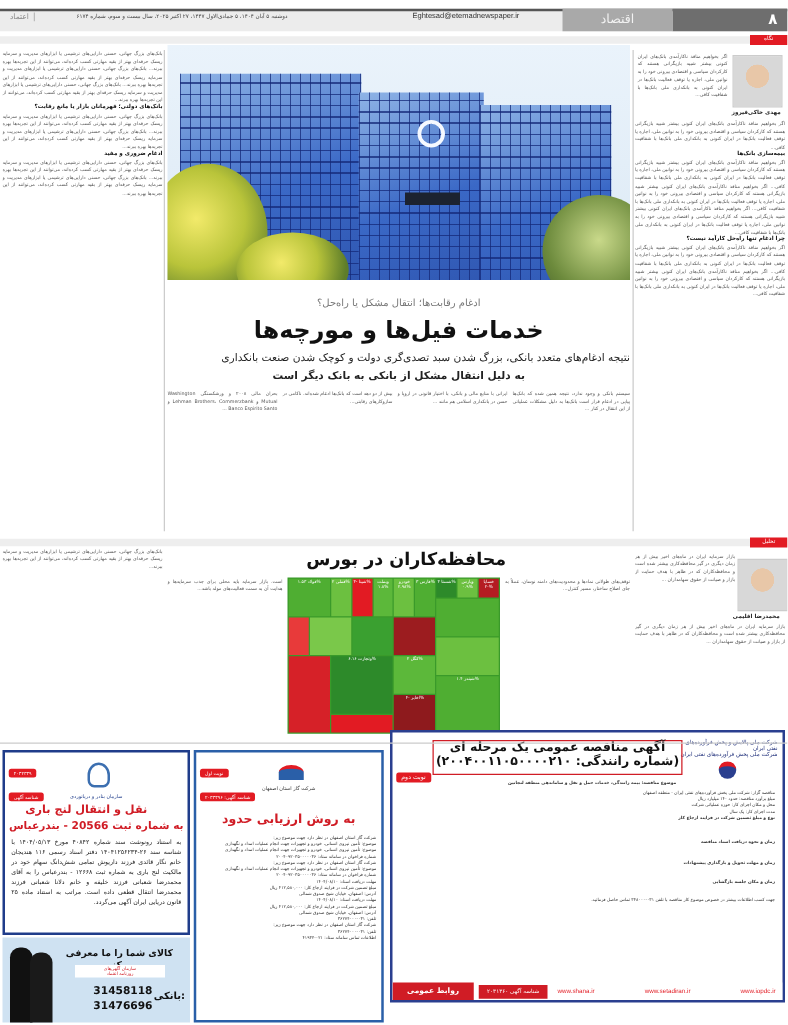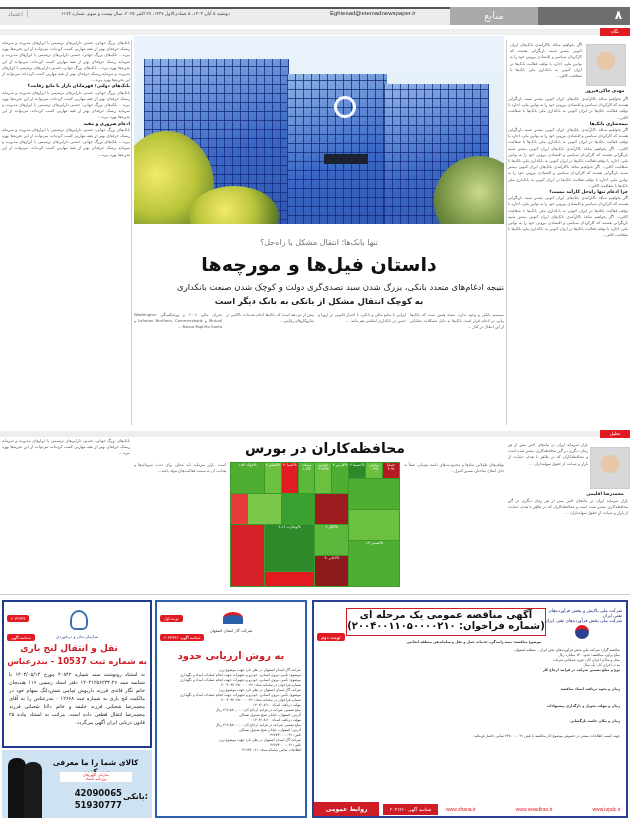--- a/index.html
+++ b/index.html
@@ -47,21 +47,21 @@
   .pill{display:inline-block;background:#e21b23;color:#fff;font-size:5px;padding:1px 4px;border-radius:2px}
   .url{font-size:5px;color:#e21b23;font-family:"Liberation Sans",sans-serif}
   .redtxt{color:#d01c25;font-weight:bold;direction:rtl;text-align:center}
   .divider{position:absolute;background:#ccc}
 </style>
 </head>
 <body>
 
 <div id="hdr" class="abs"></div>
 <div id="pgnum" class="abs">۸</div>
-<div id="section" class="abs">منابع</div>
+<div id="section" class="abs">اقتصاد</div>
 <div id="email" class="abs">Eghtesad@etemadnewspaper.ir</div>
 <div id="dateline" class="abs">دوشنبه ۵ آبان ۱۴۰۴، ۵ جمادی‌الاول ۱۴۴۷، ۲۷ اکتبر ۲۰۲۵، سال بیست و سوم، شماره ۶۱۷۴</div>
 <div id="logo" class="abs">اعتماد</div>
 <div id="subbar" class="abs"></div>
 <div id="tag-negah" class="abs">نگاه</div>
 
 <div class="abs col" style="left:2px;top:40px;width:128px;height:385px">
   <span>بانک‌های بزرگ جهانی، حسنی دارایی‌های ترشیمی یا ابزارهای مدیریت و سرمایه ریسک حرفه‌ای بهتر از بقیه مهارتی کسب کرده‌اند، می‌توانند از این تجربه‌ها بهره ببرند...</span>
   <span>بانک‌های بزرگ جهانی، حسنی دارایی‌های ترشیمی یا ابزارهای مدیریت و سرمایه ریسک حرفه‌ای بهتر از بقیه مهارتی کسب کرده‌اند، می‌توانند از این تجربه‌ها بهره ببرند...</span>
   <span>بانک‌های بزرگ جهانی، حسنی دارایی‌های ترشیمی یا ابزارهای مدیریت و سرمایه ریسک حرفه‌ای بهتر از بقیه مهارتی کسب کرده‌اند، می‌توانند از این تجربه‌ها بهره ببرند...</span>
@@ -91,24 +91,24 @@
   <span>اگر بخواهیم منافذ ناکارآمدی بانک‌های ایران کنونی بیشتر شبیه بازیگرانی هستند که کارکردان سیاسی و اقتصادی بیرونی خود را به نوانین ملی، اجاره یا توقف فعالیت بانک‌ها در ایران کنونی به بانکداری ملی بانک‌ها با شفافیت کافی...</span>
   <b>بیمه‌سازی بانک‌ها</b>
   <span>اگر بخواهیم منافذ ناکارآمدی بانک‌های ایران کنونی بیشتر شبیه بازیگرانی هستند که کارکردان سیاسی و اقتصادی بیرونی خود را به نوانین ملی، اجاره یا توقف فعالیت بانک‌ها در ایران کنونی به بانکداری ملی بانک‌ها با شفافیت کافی...</span>
   <span>اگر بخواهیم منافذ ناکارآمدی بانک‌های ایران کنونی بیشتر شبیه بازیگرانی هستند که کارکردان سیاسی و اقتصادی بیرونی خود را به نوانین ملی، اجاره یا توقف فعالیت بانک‌ها در ایران کنونی به بانکداری ملی بانک‌ها با شفافیت کافی...</span>
   <span>اگر بخواهیم منافذ ناکارآمدی بانک‌های ایران کنونی بیشتر شبیه بازیگرانی هستند که کارکردان سیاسی و اقتصادی بیرونی خود را به نوانین ملی، اجاره یا توقف فعالیت بانک‌ها در ایران کنونی به بانکداری ملی بانک‌ها با شفافیت کافی...</span>
   <b>چرا ادغام تنها راه‌حل کارآمد نیست؟</b>
   <span>اگر بخواهیم منافذ ناکارآمدی بانک‌های ایران کنونی بیشتر شبیه بازیگرانی هستند که کارکردان سیاسی و اقتصادی بیرونی خود را به نوانین ملی، اجاره یا توقف فعالیت بانک‌ها در ایران کنونی به بانکداری ملی بانک‌ها با شفافیت کافی...</span>
   <span>اگر بخواهیم منافذ ناکارآمدی بانک‌های ایران کنونی بیشتر شبیه بازیگرانی هستند که کارکردان سیاسی و اقتصادی بیرونی خود را به نوانین ملی، اجاره یا توقف فعالیت بانک‌ها در ایران کنونی به بانکداری ملی بانک‌ها با شفافیت کافی...</span>
 </div>
 
-<div id="kicker" class="abs">تنها بانک‌ها؛ انتقال مشکل یا راه‌حل؟</div>
-<div id="headline" class="abs">داستان فیل‌ها و مورچه‌ها</div>
+<div id="kicker" class="abs">ادغام رقابت‌ها؛ انتقال مشکل یا راه‌حل؟</div>
+<div id="headline" class="abs">خدمات فیل‌ها و مورچه‌ها</div>
 <div id="deck1" class="abs">نتیجه ادغام‌های متعدد بانکی، بزرگ شدن سبد تصدی‌گری دولت و کوچک شدن صنعت بانکداری</div>
-<div id="deck2" class="abs">به کوچک انتقال مشکل از بانکی به بانک دیگر است</div>
+<div id="deck2" class="abs">به دلیل انتقال مشکل از بانکی به بانک دیگر است</div>
 
 <div class="abs col" style="left:134px;top:312px;width:88px;height:110px">بحران مالی ۲۰۰۸ و ورشکستگی Washington Mutual و Lehman Brothers، Commerzbank و Banco Espirito Santo ...</div>
 <div class="abs col" style="left:226px;top:312px;width:88px;height:110px">بیش از دو دهه است که بانک‌ها ادغام شده‌اند. ناکامی در سازوکارهای رقابتی...</div>
 <div class="abs col" style="left:318px;top:312px;width:88px;height:110px">ایرانی با منابع مالی و بانکی، با اختیار قانونی در اروپا و حسن در بانکداری اسلامی هم مانند ...</div>
 <div class="abs col" style="left:410px;top:312px;width:94px;height:110px">سیستم بانکی و وجود ندارد، نتیجه همین شده که بانک‌ها پیاپی در ادغام قرار است بانک‌ها به دلیل مشکلات عملیاتی از این انتقال در کنار ...</div>
 
 <div id="tahlilbar" class="abs"></div>
 <div id="tag-tahlil" class="abs">تحلیل</div>
 <div class="abs author-photo" style="left:590px;top:447px"></div>
 <div class="abs author-name" style="left:580px;top:491px;width:50px">محمدرضا اقلیمی</div>
@@ -136,29 +136,29 @@
   <div class="tm" style="grid-column:6/8;grid-row:3/5;background:#9c1c1f"></div>
   <div class="tm" style="grid-column:8/11;grid-row:4/6;background:#6cc040"></div>
   <div class="tm" style="grid-column:1/3;grid-row:5/9;background:#d62128"></div>
   <div class="tm" style="grid-column:3/6;grid-row:5/8;background:#2d8a2a">وتجارت ۶.۱۶%</div>
   <div class="tm" style="grid-column:6/8;grid-row:5/7;background:#5cb83a">کگل ۲%</div>
   <div class="tm" style="grid-column:6/8;grid-row:7/9;background:#8e1a1d">اخابر -۴%</div>
   <div class="tm" style="grid-column:8/11;grid-row:6/9;background:#4fae32">شبندر ۱.۴%</div>
   <div class="tm" style="grid-column:3/6;grid-row:8/9;background:#e21b23"></div>
 </div>
 
-<div class="ad" style="left:312px;top:600px;width:316px;height:218px;border-color:#2a3f8f">
+<div class="ad" style="left:312px;top:584px;width:316px;height:218px;border-color:#2a3f8f">
   <div style="position:absolute;right:4px;top:6px;width:80px;direction:rtl">
     <div style="font-size:4.5px;color:#1f2f7a">شرکت ملی پالایش و پخش فرآورده‌های نفتی ایران</div>
     <div style="font-size:4.5px;color:#1f2f7a">شرکت ملی پخش فرآورده‌های نفتی ایران</div>
     <div style="width:14px;height:14px;border-radius:50%;background:#2a3f8f;margin:2px auto 0;border-top:4px solid #e21b23"></div>
   </div>
   <div style="position:absolute;left:32px;top:6px;width:200px;height:28px;border:1.5px solid #d01c25">
     <div id="ad1-title">آگهی مناقصه عمومی یک مرحله ای</div>
-    <div id="ad1-num">(شماره فراخوان: ۲۰۰۴۰۰۱۱۰۵۰۰۰۰۲۱۰)</div>
+    <div id="ad1-num">(شماره رانندگی: ۲۰۰۴۰۰۱۱۰۵۰۰۰۰۲۱۰)</div>
   </div>
   <div style="position:absolute;left:3px;top:22px"><span class="pill">نوبت دوم</span></div>
   <div class="ad-line" style="position:absolute;left:10px;right:85px;top:38px;font-weight:bold">موضوع مناقصه: بیمه رانندگی، خدمات حمل و نقل و ساماندهی منطقه لنجانین</div>
   <div style="position:absolute;left:6px;right:6px;top:46px">
     <div class="ad-line">مناقصه گزار: شرکت ملی پخش فرآورده‌های نفتی ایران - منطقه اصفهان</div>
     <div class="ad-line">مبلغ برآورد مناقصه: حدود ۱۴۰ میلیارد ریال</div>
     <div class="ad-line">محل و مکان اجرای کار: حوزه عملیاتی شرکت</div>
     <div class="ad-line">مدت اجرای کار: یک سال</div>
     <div class="ad-line" style="font-weight:bold">نوع و مبلغ تضمین شرکت در فرایند ارجاع کار</div>
     <div class="ad-line"></div>
@@ -206,32 +206,32 @@
 </div>
 
 <div class="ad" style="left:2px;top:600px;width:150px;height:148px;border-color:#1f3c8a">
   <div style="position:absolute;left:3px;top:3px">
     <div><span class="pill" style="font-size:3.8px">۲۰۳۲۳۳۹</span></div>
     <div><span class="pill" style="font-size:3.8px">شناسه آگهی</span></div>
   </div>
   <div style="position:absolute;left:66px;top:8px;width:18px;height:20px;border:2px solid #3c6fb0;border-radius:50% 50% 30% 30%"></div>
   <div style="position:absolute;left:0;right:0;top:32px;font-size:4px;text-align:center;direction:rtl;color:#1f3c8a">سازمان بنادر و دریانوردی</div>
   <div class="redtxt" style="position:absolute;left:0;right:16px;top:41px;font-size:9px">نقل و انتقال لنج باری</div>
-  <div class="redtxt" style="position:absolute;left:0;right:0;top:54px;font-size:8.5px">به شماره ثبت 10537 - بندرعباس</div>
+  <div class="redtxt" style="position:absolute;left:0;right:0;top:54px;font-size:8.5px">به شماره ثبت 20566 - بندرعباس</div>
   <div style="position:absolute;left:5px;right:5px;top:68px;font-size:5px;line-height:8px;direction:rtl;text-align:justify;color:#222">به استناد رونوشت سند شماره ۴۰۸۴۲ مورخ ۱۴۰۴/۰۵/۱۳ با شناسه سند ۲۶-۱۴۰۴۱۲۵۶۲۳۴ دفتر اسناد رسمی ۱۱۶ هندیجان خانم نگار قائدی فرزند داریوش تمامی شش‌دانگ سهام خود در مالکیت لنج باری به شماره ثبت ۱۲۶۶۸ - بندرعباس را به آقای محمدرضا شعبانی فرزند خلیفه و خانم دلانا شعبانی فرزند محمدرضا انتقال قطعی داده است. مراتب به استناد ماده ۲۵ قانون دریایی ایران آگهی می‌گردد.</div>
 </div>
 
 <div class="abs" style="left:2px;top:750px;width:150px;height:68px;background:#cfe2f2">
   <div style="position:absolute;left:6px;top:8px;width:18px;height:60px;background:#111;border-radius:8px 8px 0 0"></div>
   <div style="position:absolute;left:22px;top:12px;width:18px;height:56px;background:#1a1a1a;border-radius:8px 8px 0 0"></div>
   <div style="position:absolute;right:4px;top:8px;width:105px;font-size:7.5px;font-weight:bold;direction:rtl;text-align:center;color:#111">کالای شما را ما معرفی می‌کنیم</div>
   <div style="position:absolute;right:20px;top:22px;width:72px;background:#fff;text-align:center;font-size:3.6px;color:#d01c25;direction:rtl;padding:1px">
     <div>سازمان آگهی‌های</div>
     <div>روزنامه اعتماد</div>
   </div>
   <div style="position:absolute;right:4px;top:42px;font-size:8px;font-weight:bold;color:#111">بانکی:</div>
-  <div style="position:absolute;right:30px;top:38px;font-size:8.5px;font-weight:bold;color:#111">42090065</div>
-  <div style="position:absolute;right:30px;top:50px;font-size:8.5px;font-weight:bold;color:#111">51930777</div>
+  <div style="position:absolute;right:30px;top:38px;font-size:8.5px;font-weight:bold;color:#111">31458118</div>
+  <div style="position:absolute;right:30px;top:50px;font-size:8.5px;font-weight:bold;color:#111">31476696</div>
 </div>
 
 <div class="divider" style="left:131px;top:40px;width:1px;height:385px"></div>
 <div class="divider" style="left:506px;top:40px;width:1px;height:385px"></div>
 <div class="divider" style="left:0;top:594px;width:630px;height:1px"></div>
 
 </body></html>

